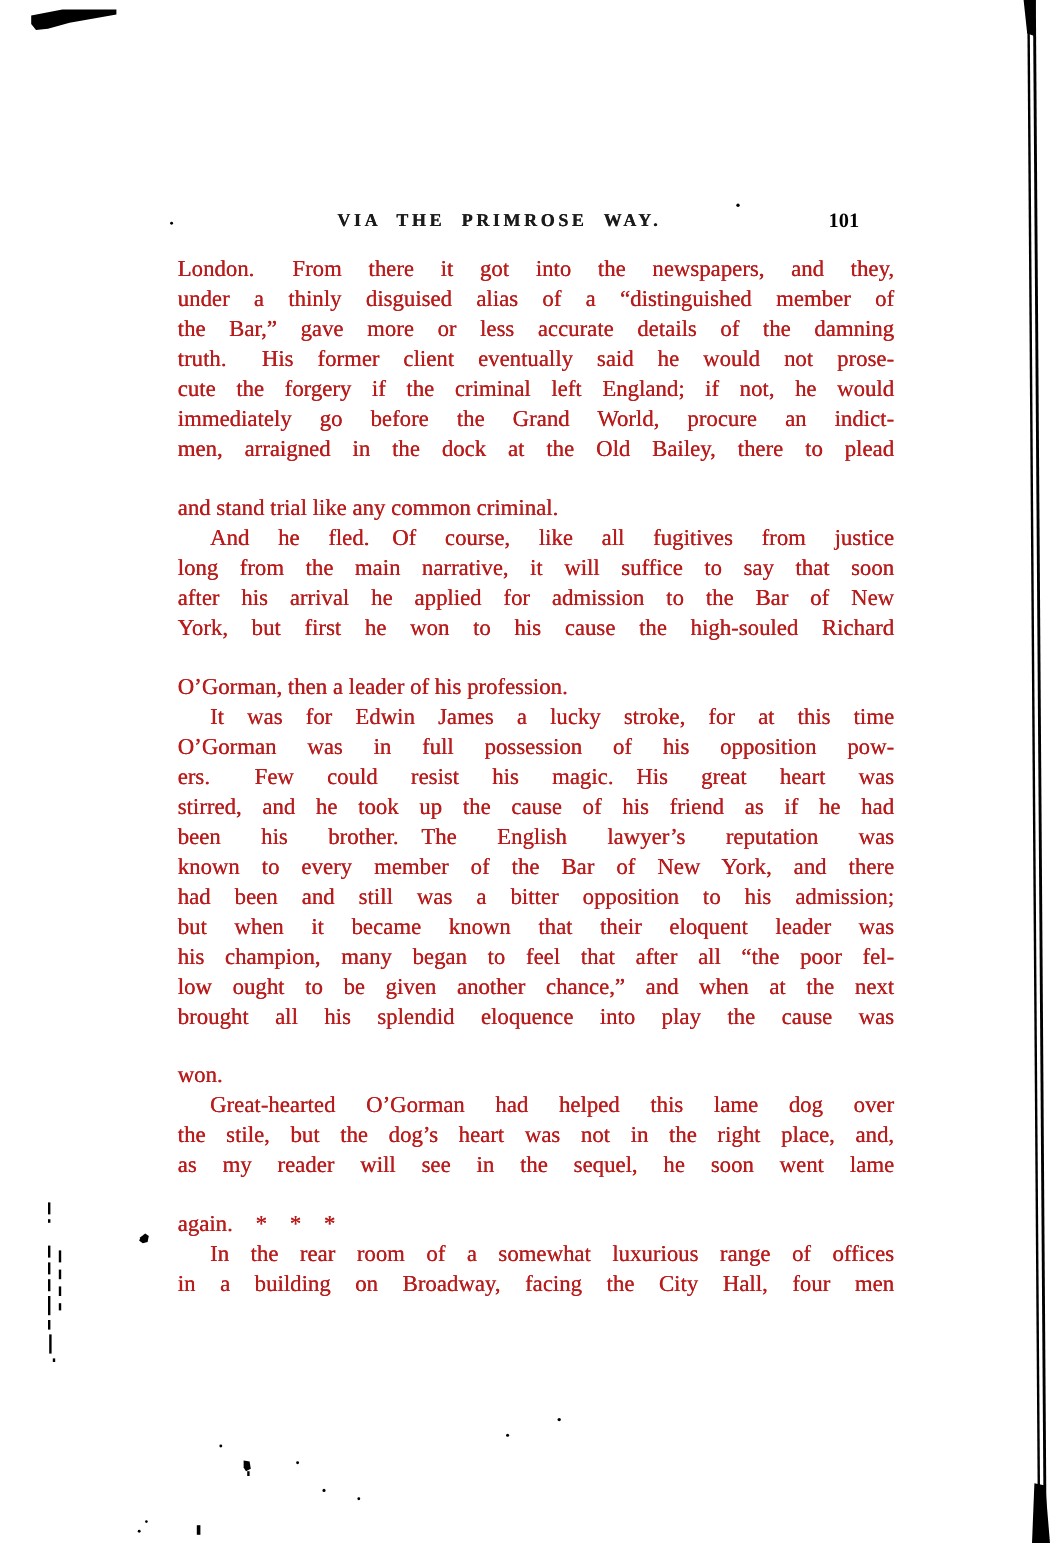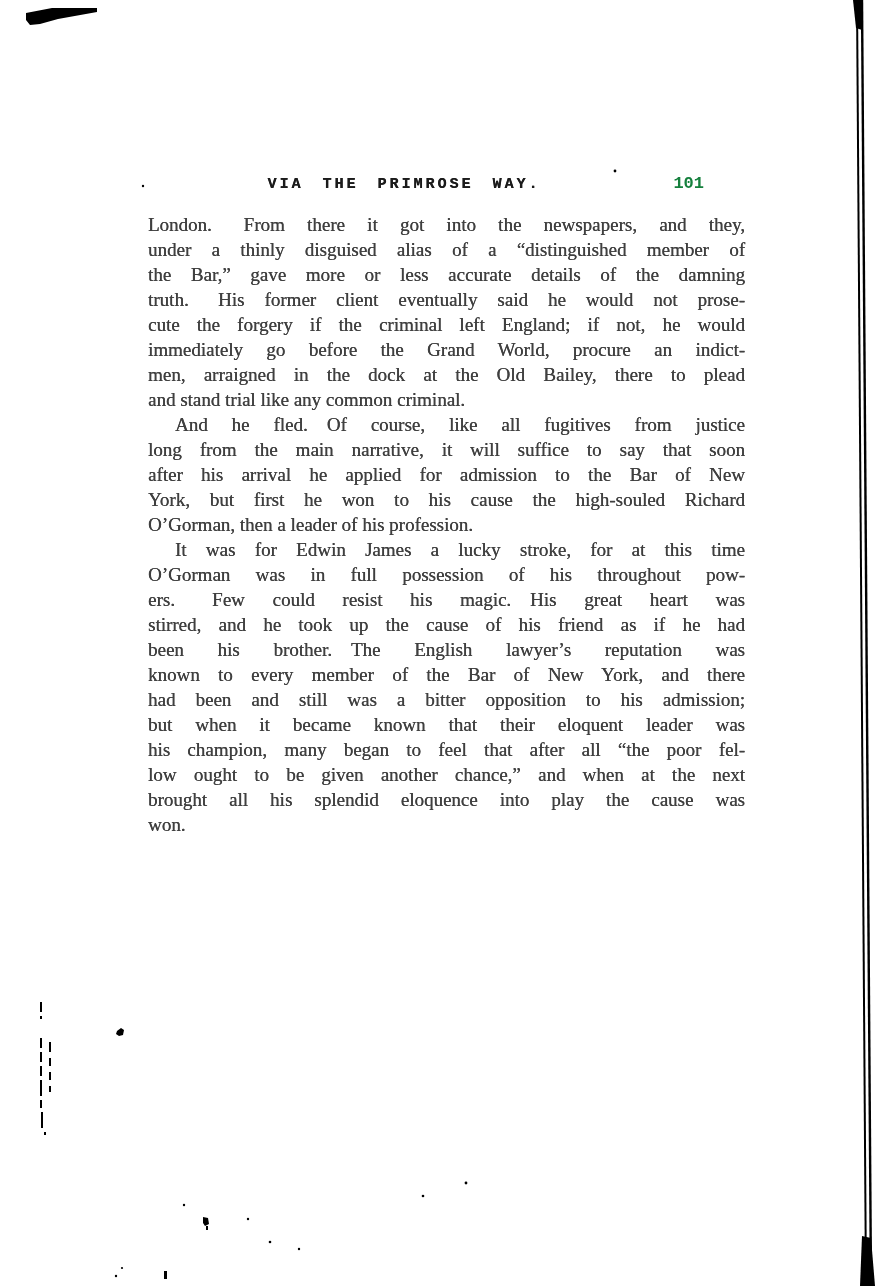--- a/index.html
+++ b/index.html
@@ -12,65 +12,65 @@
     width: 880px;
     height: 1286px;
     background: #ffffff;
     overflow: hidden;
     font-family: "Liberation Serif", "DejaVu Serif", serif;
     color: #141414;
   }
   .running-head {
     position: absolute;
     top: 176px;
-    left: 136px;
+    left: 148px;
     width: 596px;
     height: 20px;
-    font-family: Liberation Mono, monospace;
   }
   .running-title {
     position: absolute;
     left: 0;
     right: 60px;
     text-align: center;
     font-size: 15px;
     letter-spacing: 3px;
     word-spacing: 7px;
     font-weight: 600;
     color: #1b1b1b;
     text-shadow: 0.3px 0 0 currentColor;
   }
   .page-number {
     position: absolute;
     right: 28px;
     top: -2px;
     font-size: 17px;
     font-weight: 600;
-    color: #15803d;
+    color: #000000;
   }
   .text-block {
     position: absolute;
     top: 212px;
     left: 148px;
     width: 597px;
     font-size: 19px;
     line-height: 25px;
-    color: #404040;
+    color: #b91c1c;
     text-shadow: 0.25px 0 0 currentColor;
   }
   .line {
     white-space: normal;
   }
   .line.j {
     text-align: justify;
     text-align-last: justify;
   }
   .line.l {
     text-align: left;
     text-align-last: left;
+    margin-top: 24px;
   }
   .line.indent {
     padding-left: 27px;
   }
   .artifacts {
     position: absolute;
     top: 0;
     left: 0;
     pointer-events: none;
   }
@@ -98,31 +98,41 @@
       </div>
       <div>
         <div class="line j indent">And he fled.  Of course, like all fugitives from justice</div>
         <div class="line j">long from the main narrative, it will suffice to say that soon</div>
         <div class="line j">after his arrival he applied for admission to the Bar of New</div>
         <div class="line j">York, but first he won to his cause the high-souled Richard</div>
         <div class="line l">O’Gorman, then a leader of his profession.</div>
       </div>
       <div>
         <div class="line j indent">It was for Edwin James a lucky stroke, for at this time</div>
-        <div class="line j">O’Gorman was in full possession of his throughout pow-</div>
+        <div class="line j">O’Gorman was in full possession of his opposition pow-</div>
         <div class="line j">ers.  Few could resist his magic.  His great heart was</div>
         <div class="line j">stirred, and he took up the cause of his friend as if he had</div>
         <div class="line j">been his brother.  The English lawyer’s reputation was</div>
         <div class="line j">known to every member of the Bar of New York, and there</div>
         <div class="line j">had been and still was a bitter opposition to his admission;</div>
         <div class="line j">but when it became known that their eloquent leader was</div>
         <div class="line j">his champion, many began to feel that after all “the poor fel-</div>
         <div class="line j">low ought to be given another chance,” and when at the next</div>
         <div class="line j">brought all his splendid eloquence into play the cause was</div>
         <div class="line l">won.</div>
+      </div>
+      <div>
+        <div class="line j indent">Great-hearted O’Gorman had helped this lame dog over</div>
+        <div class="line j">the stile, but the dog’s heart was not in the right place, and,</div>
+        <div class="line j">as my reader will see in the sequel, he soon went lame</div>
+        <div class="line l">again.  *  *  *</div>
+      </div>
+      <div>
+        <div class="line j indent">In the rear room of a somewhat luxurious range of offices</div>
+        <div class="line j">in a building on Broadway, facing the City Hall, four men</div>
       </div>
     </div>
 
   <svg class="artifacts" width="880" height="1286" viewBox="0 0 880 1286">
 
     <g fill="#000">
       <polygon points="26,13 52,8 97,8 97,12 58,19 40,24 30,25 26,20"></polygon>
     </g>
 
     <g stroke="#000" fill="#000">

